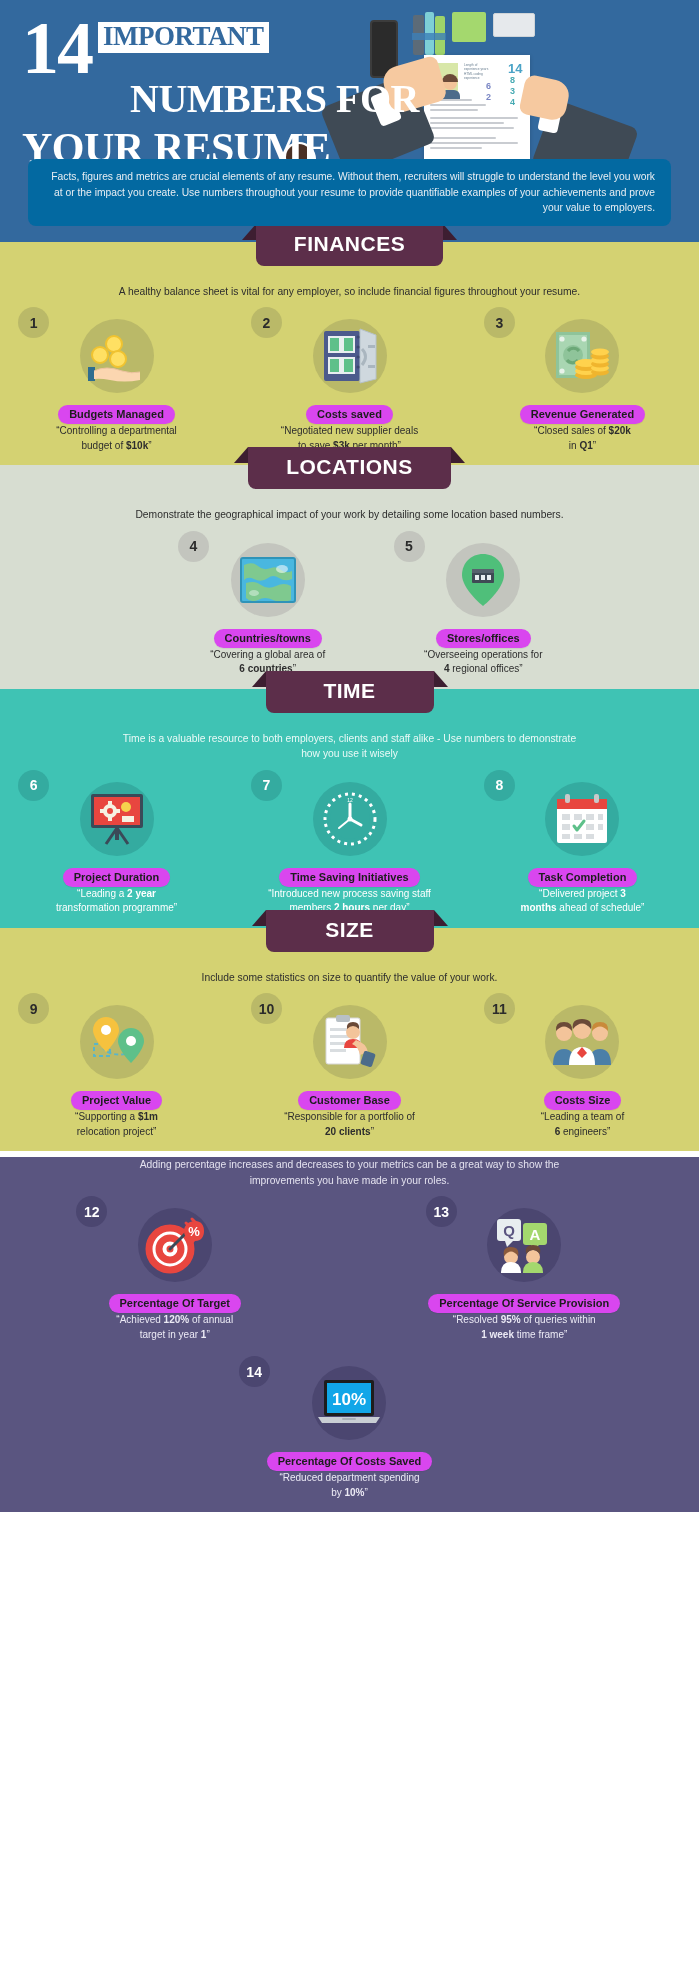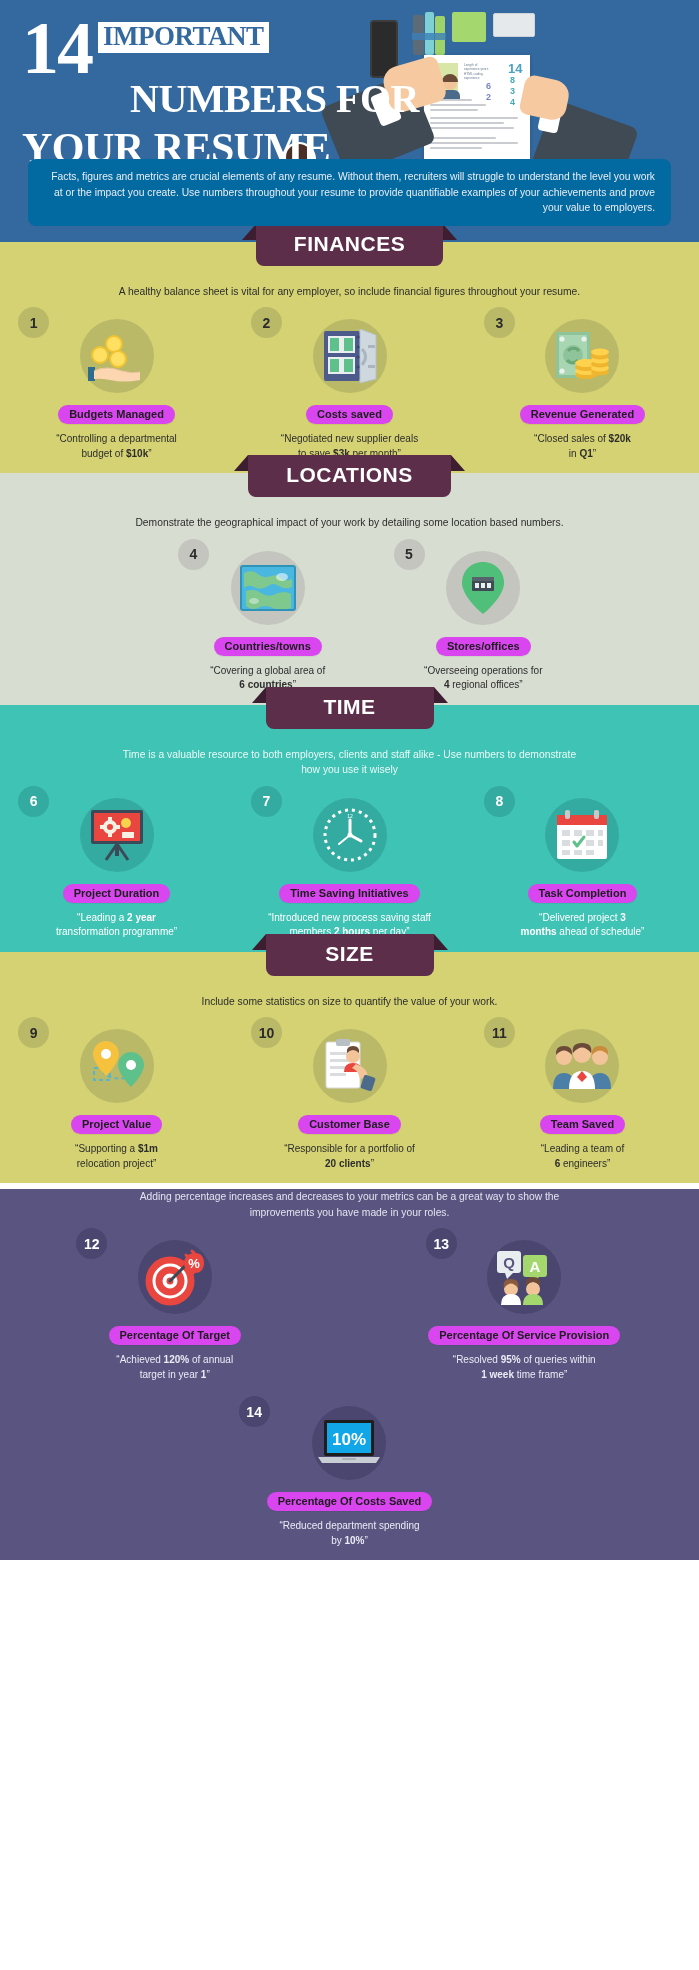--- a/index.html
+++ b/index.html
@@ -247,21 +247,20 @@
     border-radius: 12px;
     padding: 3px 11px 4px;
     font-size: 11px;
     font-weight: bold;
     color: #1d1d1d;
     margin-top: 12px;
     white-space: nowrap;
     box-shadow: 0 1px 1px rgba(0,0,0,.06);
   }
   .quote {
-    margin-top: 8px;
     font-size: 10px;
     line-height: 1.45;
     text-align: center;
     color: #2d2d2d;
     max-width: 180px;
   }
   .quote b { font-weight: bold; }
   .sec-time .quote { color: #ffffff; }
   .sec-percentages .quote { color: #eceaf5; }
 
@@ -576,21 +575,21 @@
                 <path d="M0 46 q0 -16 11 -16 q11 0 11 16 z" fill="#4b7fa8"></path>
                 <circle cx="47" cy="14" r="8" fill="#f3c49a"></circle>
                 <path d="M39 12 q8 -9 16 0 q1 -9 -8 -9 q-9 0 -8 9z" fill="#c98a3a"></path>
                 <path d="M36 46 q0 -16 11 -16 q11 0 11 16 z" fill="#4b7fa8"></path>
                 <circle cx="29" cy="11" r="9" fill="#f3c49a"></circle>
                 <path d="M20 10 q9 -11 18 0 q2 -10 -9 -10 q-11 0 -9 10z" fill="#6b4a38"></path>
                 <path d="M16 46 q0 -18 13 -18 q13 0 13 18 z" fill="#ffffff"></path>
                 <path d="M29 28 l-5 6 l5 5 l5 -5 z" fill="#e8463f"></path>
               </svg>
             </div>
-            <div class="pill">Team Saved</div>
+            <div class="pill">Costs Size</div>
             <div class="quote">“Leading a team of<br><b>6</b> engineers”</div>
           </div>
         </div>
       </div>
       <div class="section sec-percentages">
         <div class="sec-desc">Adding percentage increases and decreases to your metrics can be a great way to show the improvements you have made in your roles.</div>
         <div class="cards two" style="padding-left: 0px; justify-content: space-around;">
           <div class="card">
             <div class="num-badge">12</div>
             <div class="icon-circle">

